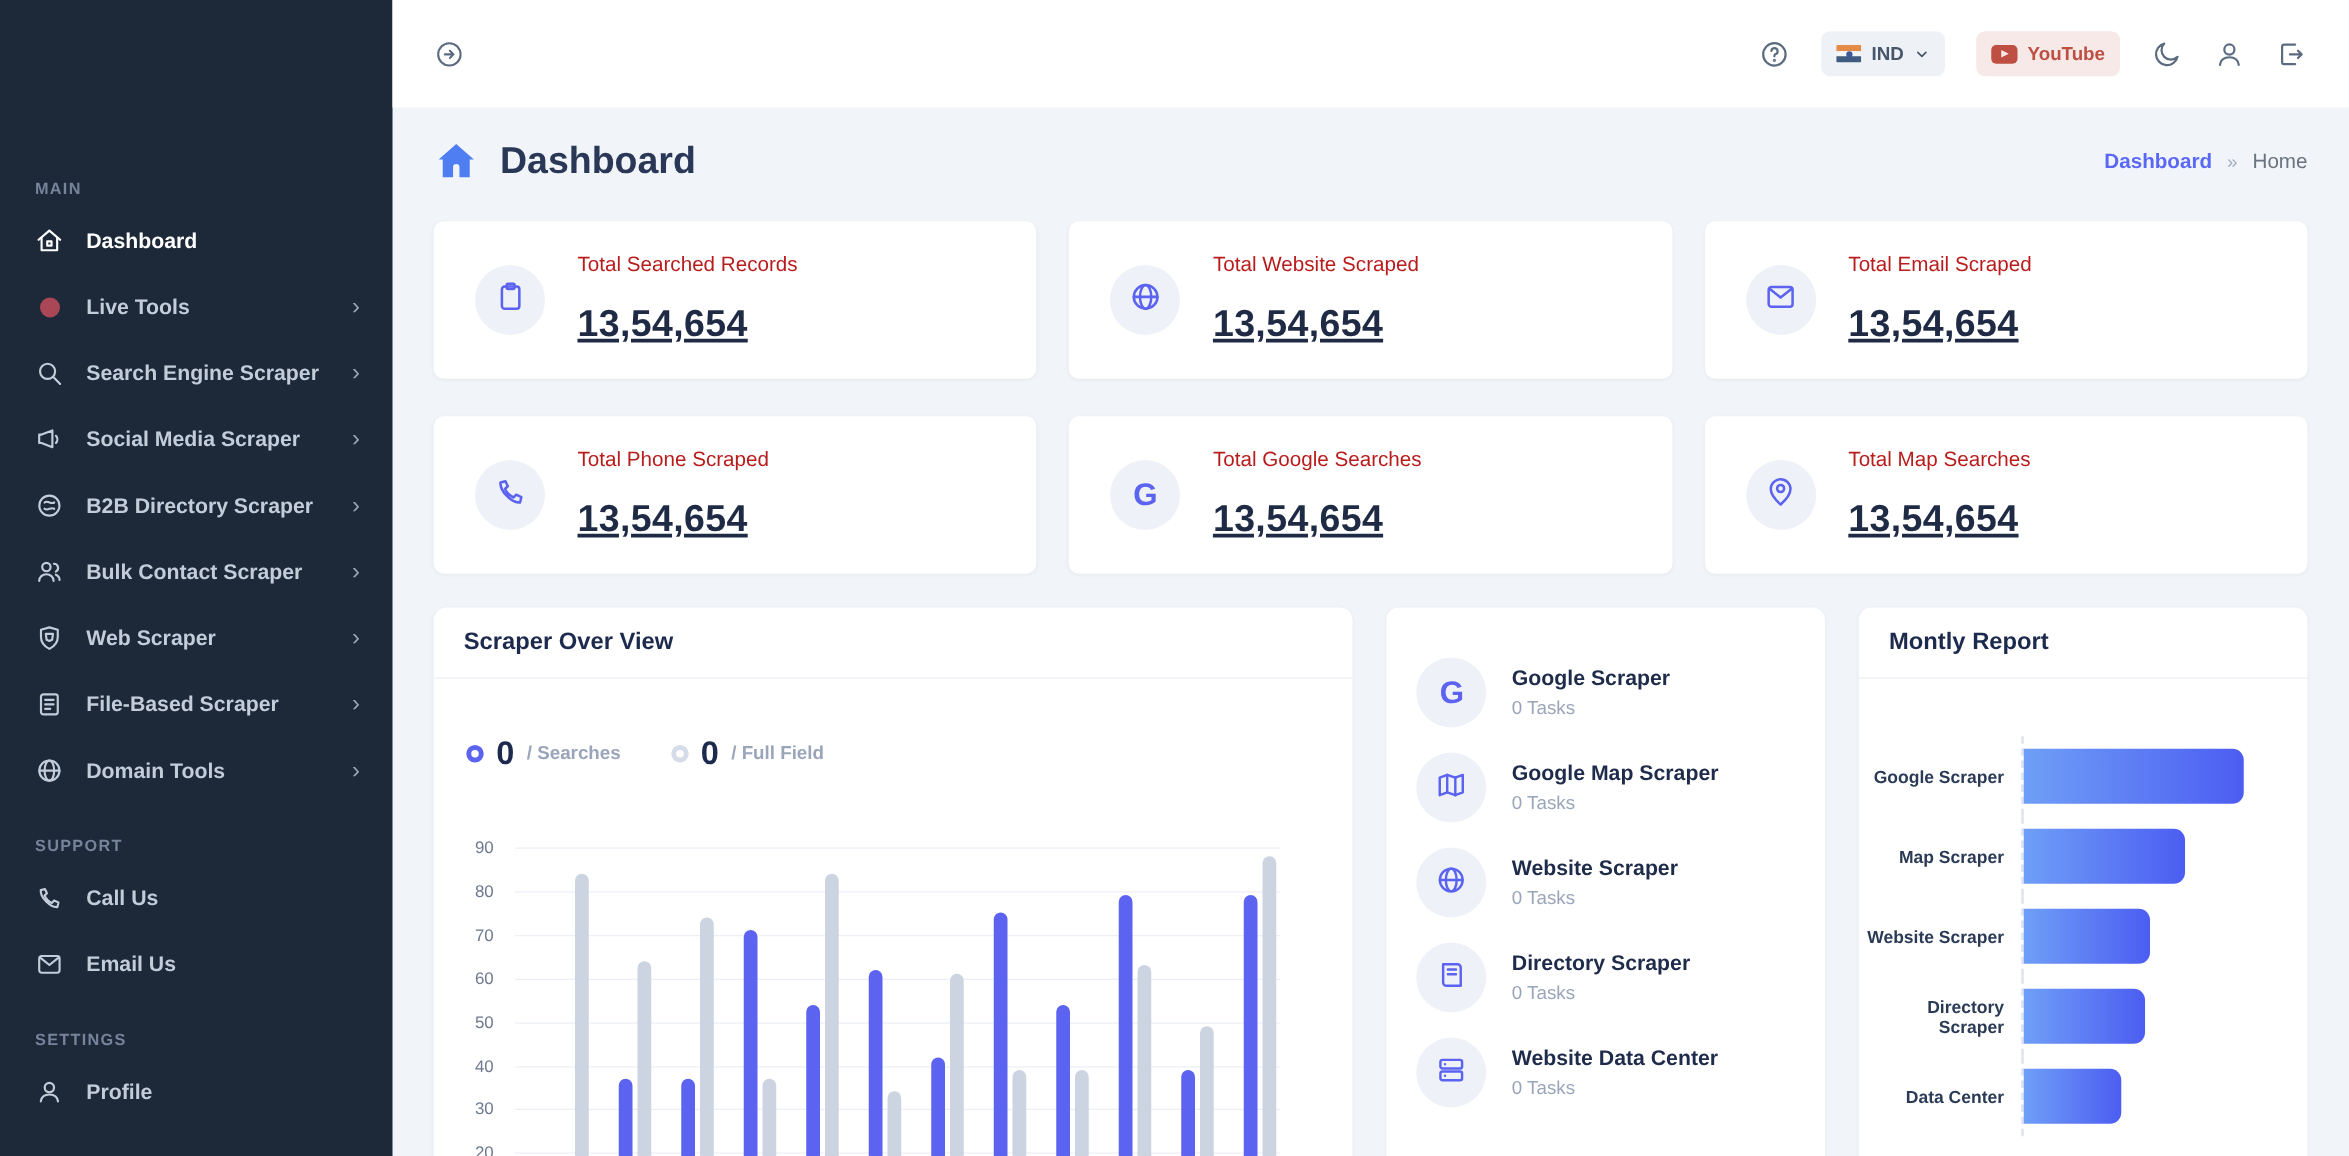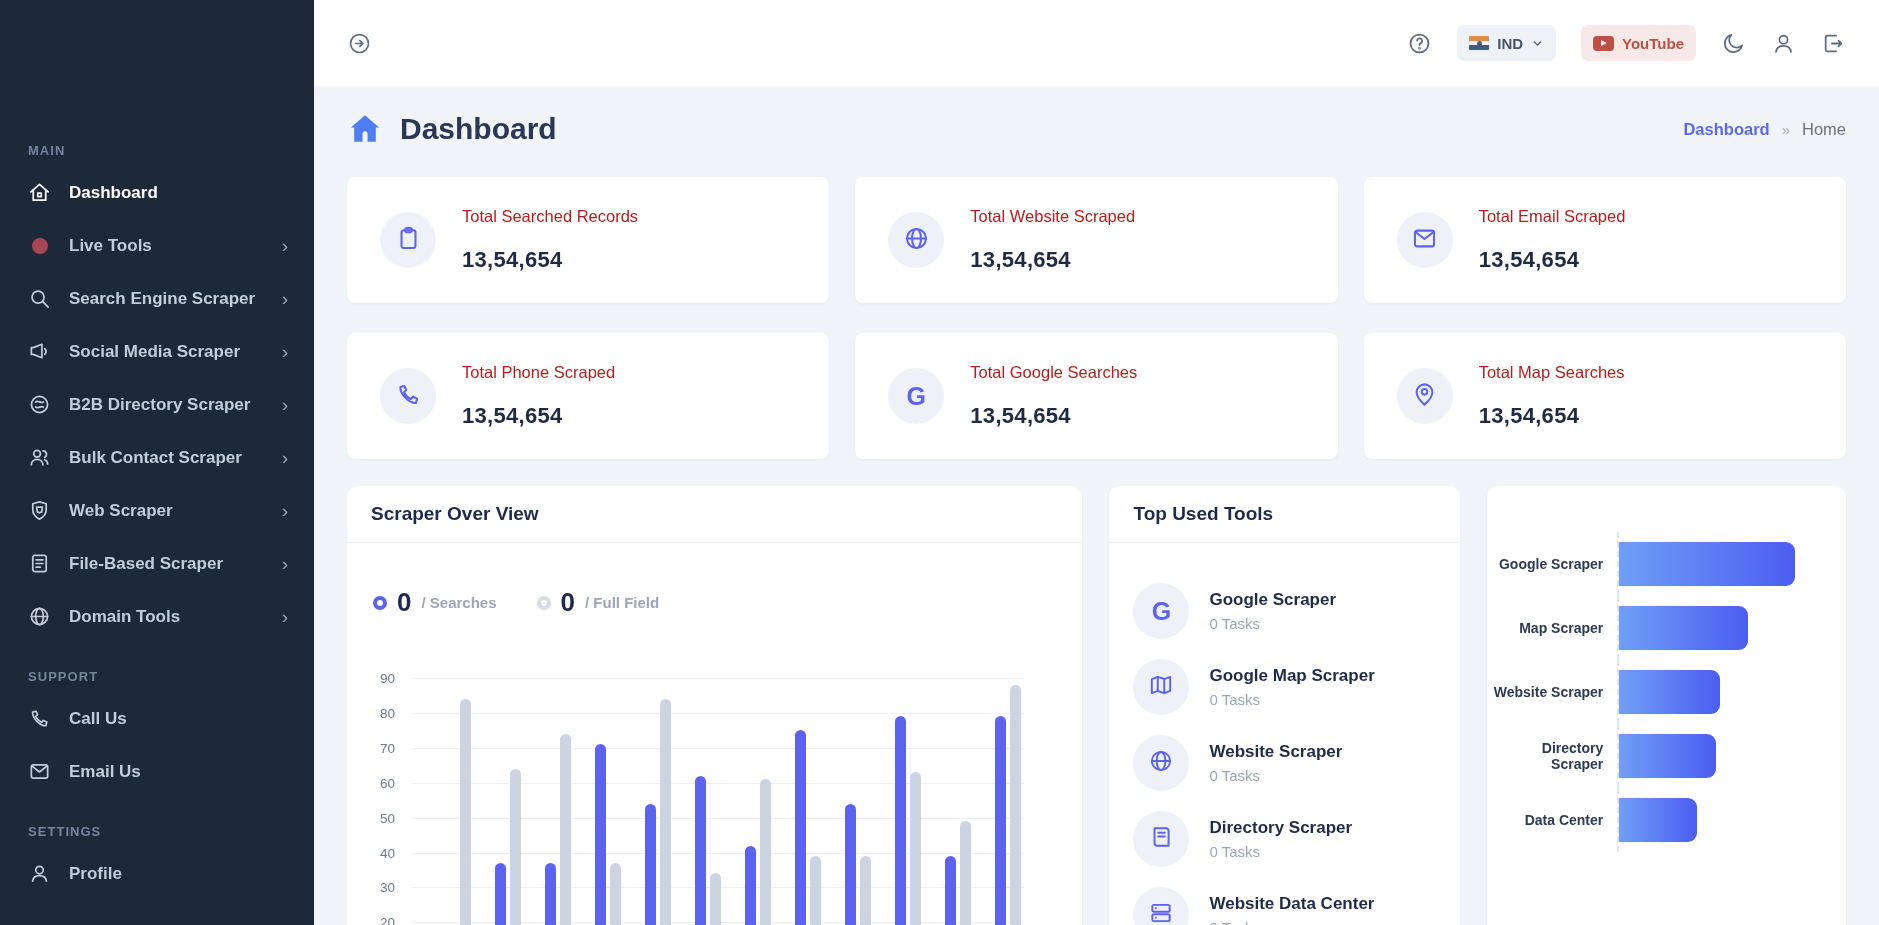--- a/index.html
+++ b/index.html
@@ -53,21 +53,21 @@
   
   .stats { display:grid; grid-template-columns:repeat(3,1fr); gap:30px 26px; margin-top:30px; }
   .stat-card { background:#fff; border-radius:8px; height:126px; display:flex; align-items:center;
     padding-left:33px; box-shadow:0 1px 3px rgba(16,24,40,.05); }
   .stat-icon { width:56px; height:56px; border-radius:50%; background:#eef1f7; color:#5b63f0;
     display:flex; align-items:center; justify-content:center; flex-shrink:0; }
   .stat-icon svg { width:27px; height:27px; }
   .g-letter { font-size:25px; font-weight:600; color:#5b63f0; }
   .stat-info { margin-left:26px; }
   .stat-label { font-size:16.5px; color:#b91c1c; }
-  .stat-value { font-size:22px; font-weight:700; color:#1f2a44; margin-top:21px; letter-spacing:.3px; }
+  .stat-value { font-size:30px; font-weight:700; color:#1f2a44; margin-top:21px; letter-spacing:.3px;text-decoration:underline; }
   
   .bottom { display:grid; grid-template-columns:738fr 352fr 360fr; gap:27px; margin-top:27px; }
   .panel { background:#fff; border-radius:10px; box-shadow:0 1px 3px rgba(16,24,40,.05); }
   .panel-head { padding:17px 24px; border-bottom:1px solid #edf0f5; }
   .panel-title { font-size:19px; font-weight:700; color:#1c2a4e; }
   .scraper-panel { height:600px; } .tools-panel { height:600px; } .monthly-panel { height:600px; }
   
   .legend { display:flex; align-items:center; gap:40px; padding:0 26px; margin-top:44px; }
   .legend-item { display:flex; align-items:center; gap:10px; cursor:pointer; }
   .legend-dot { width:14px; height:14px; border-radius:50%; border:4.5px solid; background:#fff; }
@@ -421,23 +421,20 @@
             <div class="vbar" style="left: 524px; height: 275.71px; top: 76.39px; background: rgb(91, 99, 240);"></div>
             <div class="vbar" style="left: 539px; height: 219.87px; top: 132.23px; background: rgb(204, 212, 226);"></div>
             <div class="vbar" style="left: 574px; height: 136.11px; top: 215.99px; background: rgb(91, 99, 240);"></div>
             <div class="vbar" style="left: 589px; height: 171.01px; top: 181.09px; background: rgb(204, 212, 226);"></div>
             <div class="vbar" style="left: 624px; height: 275.71px; top: 76.39px; background: rgb(91, 99, 240);"></div>
             <div class="vbar" style="left: 639px; height: 307.12px; top: 44.98px; background: rgb(204, 212, 226);"></div>
           </div>
       </section>
 
       <section class="panel tools-panel">
-        <div class="panel-head">
-          <span class="panel-title">Top Used Tools</span>
-        </div>
         <div class="tools-list" id="tools-list">
             <div class="tool-row">
               <span class="tool-icon">
                 <span class="icon"><span class="g-letter">G</span></span>
               </span>
               <div>
                 <div class="tool-name">Google Scraper</div>
                 <div class="tool-tasks">0 Tasks</div>
               </div>
             </div>
@@ -488,20 +485,23 @@
               </span>
               <div>
                 <div class="tool-name">Website Data Center</div>
                 <div class="tool-tasks">0 Tasks</div>
               </div>
             </div>
           </div>
       </section>
 
       <section class="panel monthly-panel">
+        <div class="panel-head">
+          <span class="panel-title">Montly Report</span>
+        </div>
         <div class="monthly-chart" id="monthly-chart">
             <div class="m-row">
               <div class="m-label">Google Scraper</div>
               <div class="m-bar-area">
                 <div class="m-bar" style="width: 176px;"></div>
               </div>
             </div>
             <div class="m-row">
               <div class="m-label">Map Scraper</div>
               <div class="m-bar-area">

